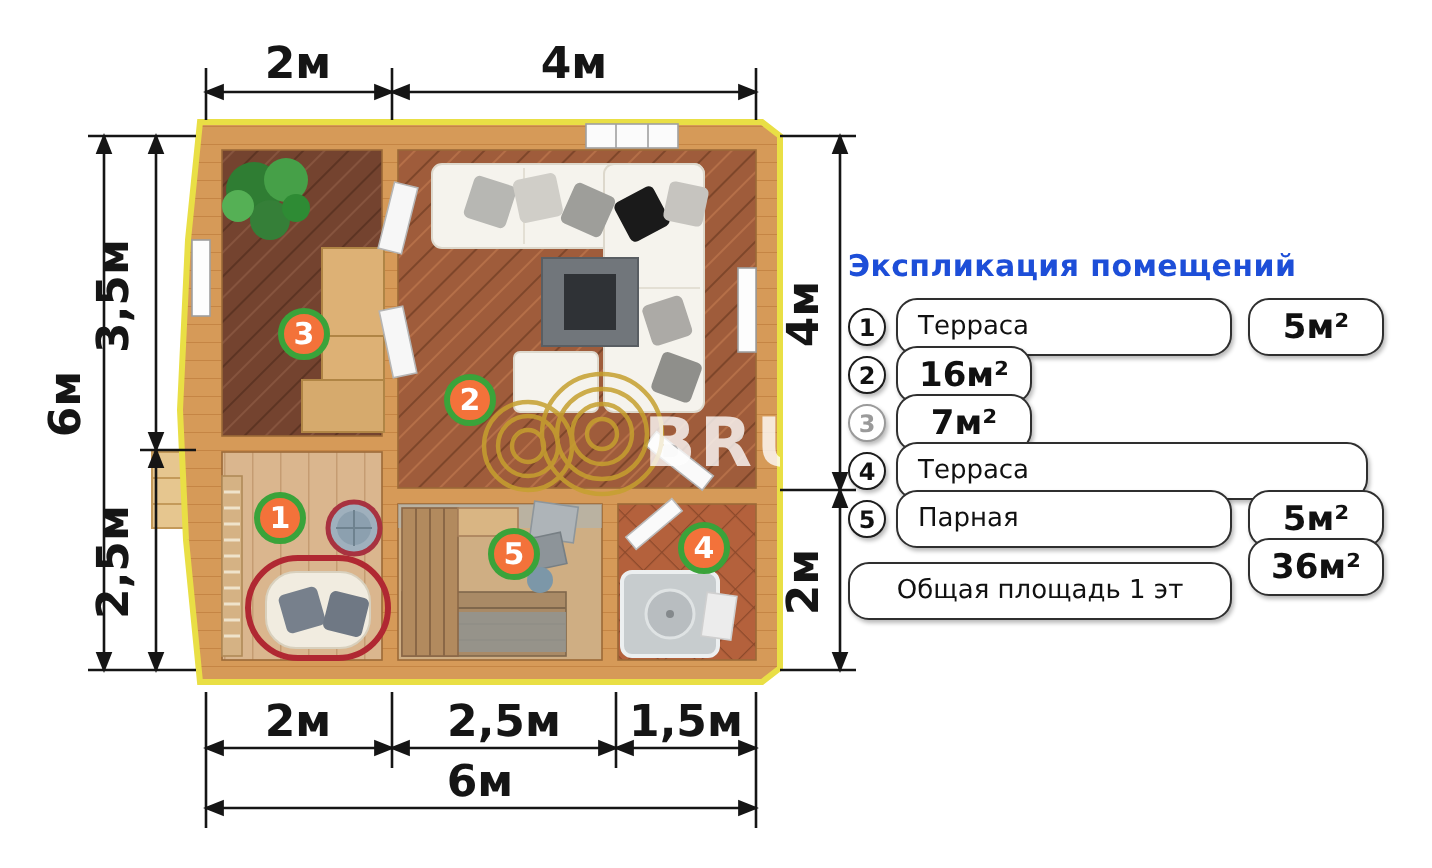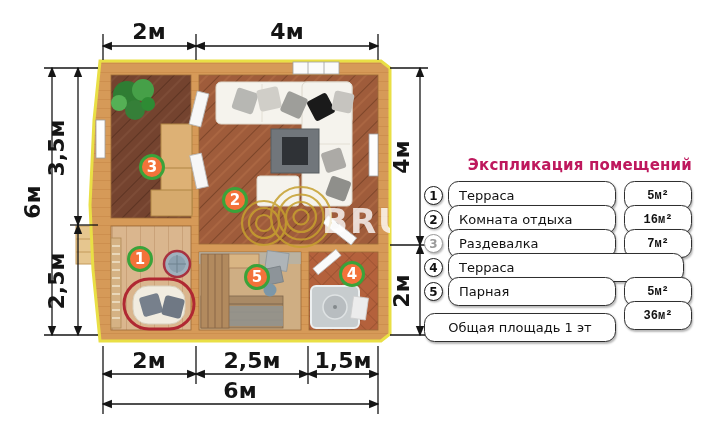--- a/index.html
+++ b/index.html
@@ -6,33 +6,33 @@
   .stage{position:relative;width:716px;height:434px;background:#ffffff;overflow:hidden;
          font-family:"DejaVu Sans",sans-serif;}
   svg{position:absolute;left:0;top:0;}
   svg text{font-family:"DejaVu Sans",sans-serif;}
   .dim-label{font-size:22px;font-weight:700;fill:#151515;}
   .badge-num{font-size:15px;font-weight:700;fill:#ffffff;}
   .wm-text{font-size:34px;font-weight:800;fill:#ffffff;opacity:.78;letter-spacing:2px;}
 
   
   .legend{position:absolute;left:424px;top:124px;width:268px;}
-  .legend-title{text-align:right;font-size:15px;font-weight:700;color:#be185d;
-                margin-bottom:12px;letter-spacing:.2px;margin-top:32px;}
+  .legend-title{text-align:left;font-size:15px;font-weight:700;color:#1d4ed8;
+                margin-bottom:12px;letter-spacing:.2px;}
   .legend-row{display:flex;align-items:center;margin-bottom:5px;height:19px;}
   .badge{width:19px;height:19px;border-radius:50%;border:1.6px solid #1c1c1c;background:#fff;
          box-sizing:border-box;display:flex;align-items:center;justify-content:center;
          font-size:12px;font-weight:700;color:#111;margin-right:5px;flex:0 0 auto;
          box-shadow:1px 1.5px 2px rgba(0,0,0,.28);}
   .badge.muted{border-color:#9a9a9a;color:#9a9a9a;}
   .pill{background:#fff;border:1.4px solid #2f2f2f;border-radius:10.5px;height:29px;
         box-sizing:border-box;display:flex;align-items:center;
         box-shadow:1px 1.5px 2px rgba(0,0,0,.28);}
   .pill.name{flex:1;padding:0 10px;font-size:13px;color:#111;margin-right:8px;white-space:nowrap;overflow:hidden;}
-  .pill.area{width:68px;flex:0 0 auto;justify-content:center;font-size:12px;font-weight:700;color:#111;font-family:Liberation Mono, monospace;}
+  .pill.area{width:68px;flex:0 0 auto;justify-content:center;font-size:17px;font-weight:700;color:#111;}
 </style>
 </head>
 <body>
 
 <div class="stage">
 
 <svg width="716" height="434" viewBox="0 0 716 434">
   <defs>
     <marker id="arr" viewBox="0 0 10 10" refX="8.6" refY="5" markerWidth="8" markerHeight="8" orient="auto-start-reverse">
       <path d="M0,1 L10,5 L0,9 Z" fill="#151515"></path>
@@ -256,26 +256,24 @@
 <div class="legend">
   <div class="legend-title">Экспликация помещений</div>
 
   <div class="legend-row">
     <div class="badge">1</div>
     <div class="pill name">Терраса</div>
     <div class="pill area">5м²</div>
   </div>
   <div class="legend-row">
     <div class="badge">2</div>
-    <div class="pill name">Комната отдыха</div>
     <div class="pill area">16м²</div>
   </div>
   <div class="legend-row">
     <div class="badge muted">3</div>
-    <div class="pill name">Раздевалка</div>
     <div class="pill area">7м²</div>
   </div>
   <div class="legend-row">
     <div class="badge">4</div>
     <div class="pill name">Терраса</div>
   </div>
   <div class="legend-row">
     <div class="badge">5</div>
     <div class="pill name">Парная</div>
     <div class="pill area">5м²</div>

